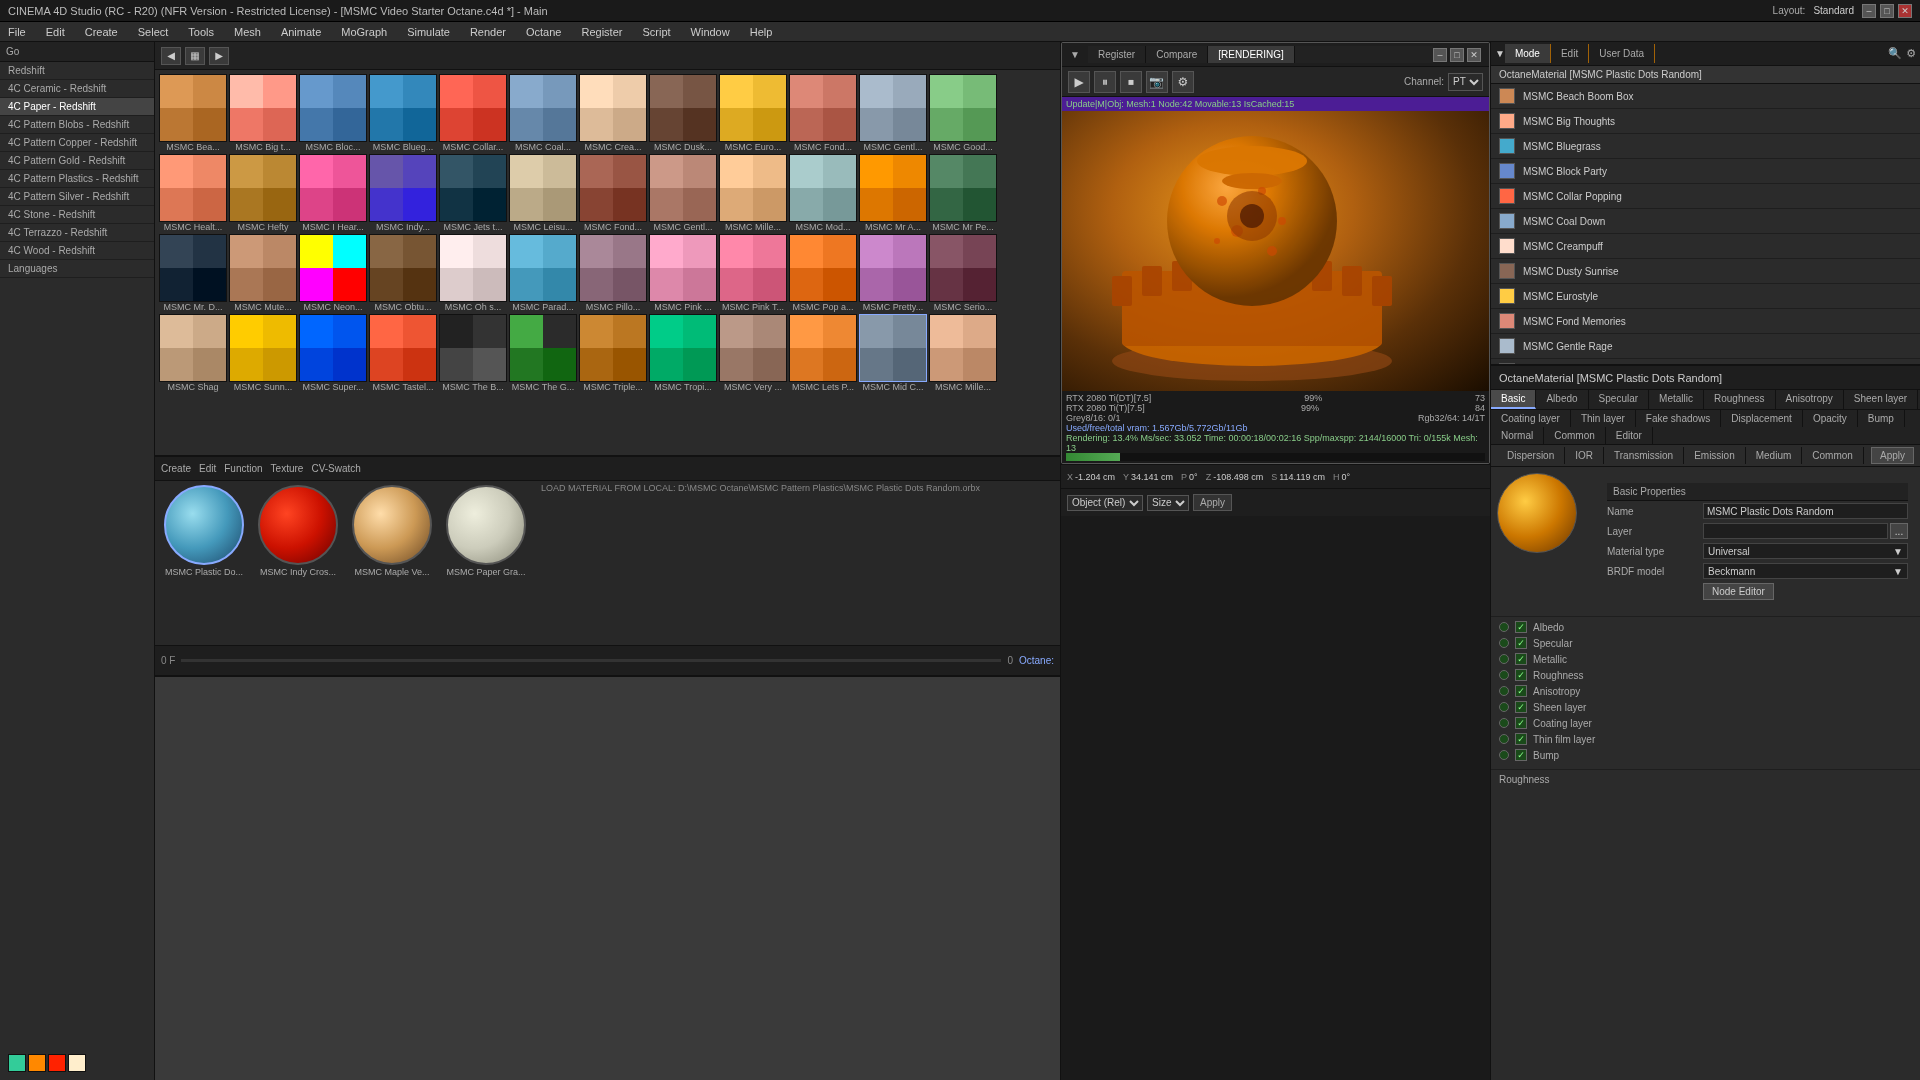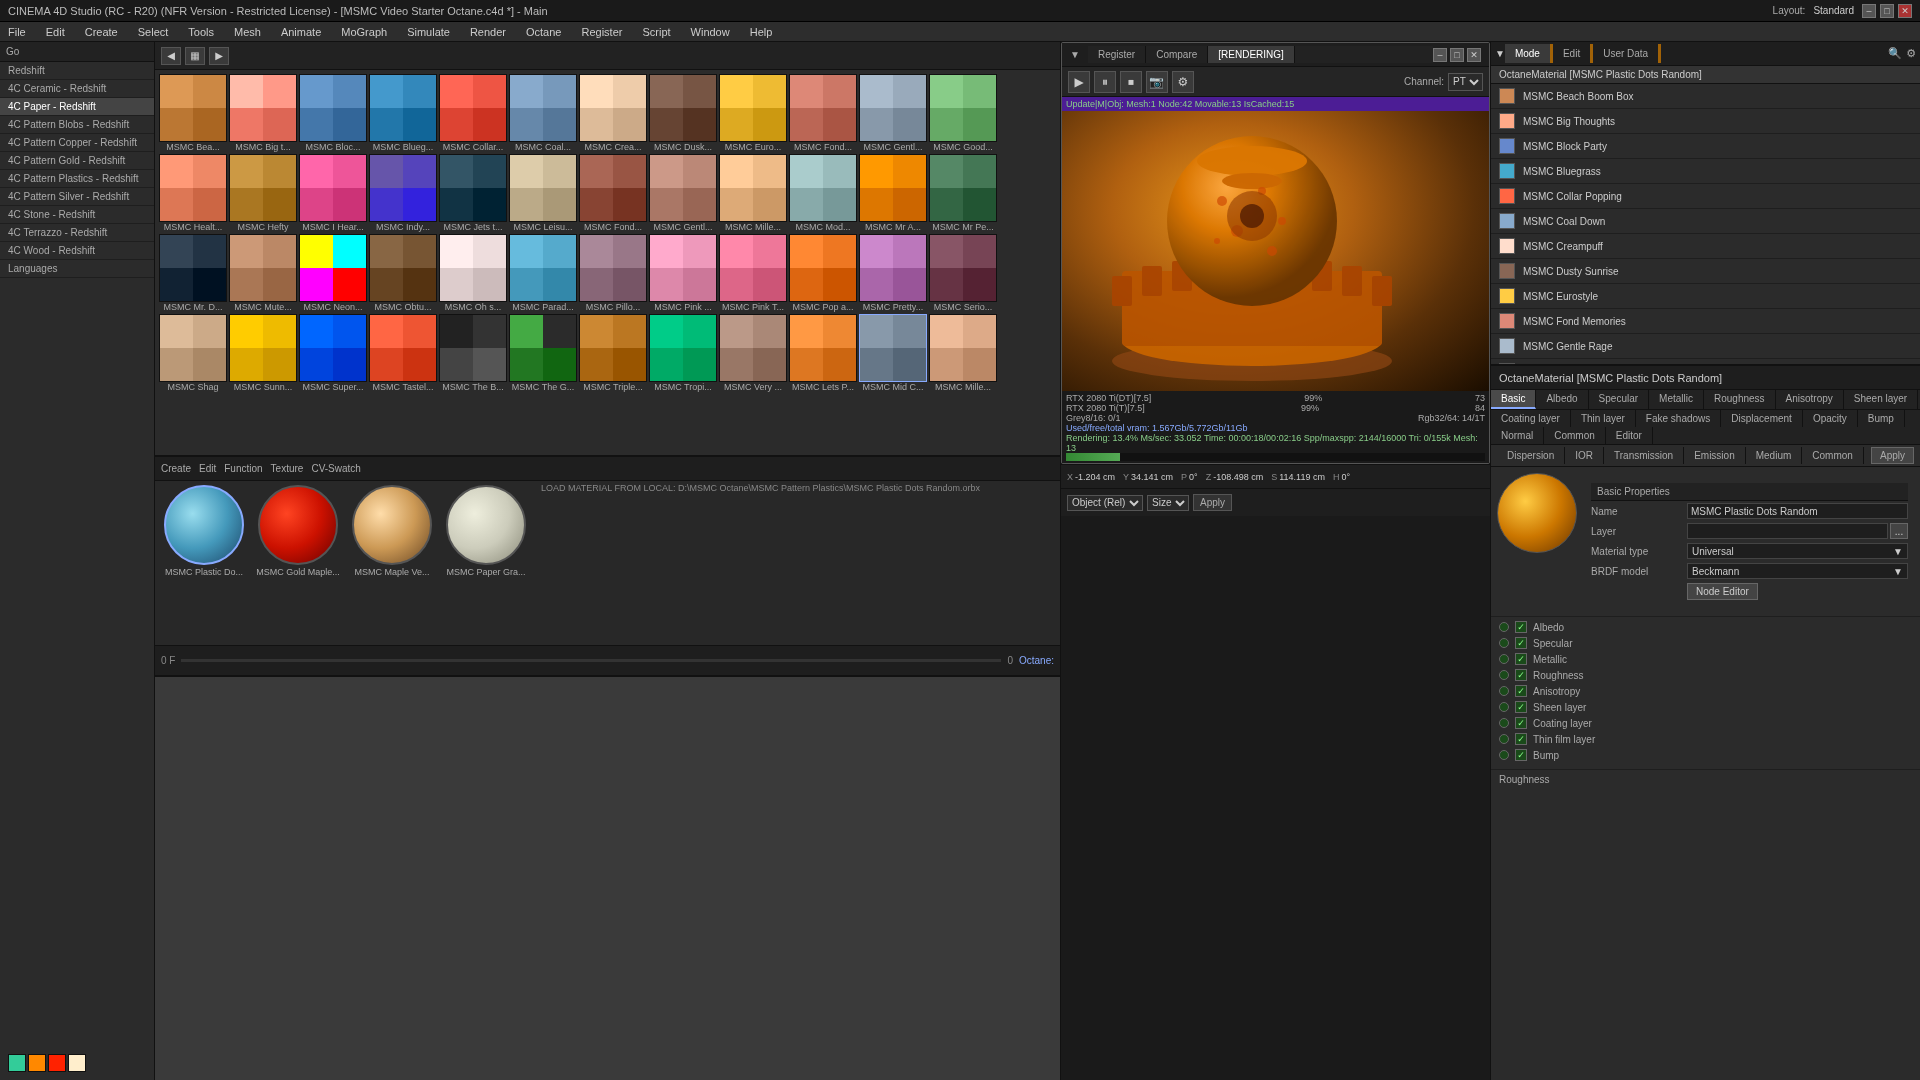--- a/index.html
+++ b/index.html
@@ -257,21 +257,21 @@
     .manager-tabs {
       display: flex;
       background: #222;
       border-bottom: 1px solid #111;
     }
     .manager-tab {
       padding: 4px 10px;
       font-size: 10px;
       cursor: pointer;
       color: #aaa;
-      border-right: 3px solid #a16207;
+      border-right: 1px solid #a16207;
     }
     .manager-tab.active { background: #3a3a3a; color: #fff; }
 
     
     .material-list {
       flex: 1;
       overflow-y: auto;
     }
     .mat-list-item {
       display: flex;
@@ -1002,21 +1002,21 @@
       </div>
       <div class="strip-content">
         <div class="strip-items" id="strip-items">
 
         <div class="strip-material selected">
               <div class="strip-ball" style="background: radial-gradient(circle at 35% 35%, rgb(153, 221, 238), rgb(68, 153, 187), rgb(26, 68, 102));"></div>
               <div class="strip-name">MSMC Plastic Do...</div>
             </div>
             <div class="strip-material">
               <div class="strip-ball" style="background: radial-gradient(circle at 35% 35%, rgb(255, 68, 34), rgb(204, 17, 0), rgb(102, 0, 0));"></div>
-              <div class="strip-name">MSMC Gold Maple...</div>
+              <div class="strip-name">MSMC Indy Cros...</div>
             </div>
             <div class="strip-material">
               <div class="strip-ball" style="background: radial-gradient(circle at 35% 35%, rgb(255, 221, 170), rgb(204, 153, 85), rgb(102, 68, 34));"></div>
               <div class="strip-name">MSMC Maple Ve...</div>
             </div>
             <div class="strip-material">
               <div class="strip-ball" style="background: radial-gradient(circle at 35% 35%, rgb(238, 238, 221), rgb(204, 204, 187), rgb(136, 136, 119));"></div>
               <div class="strip-name">MSMC Paper Gra...</div>
             </div>
           </div>
@@ -1183,26 +1183,26 @@
 
     <div class="mat-list-item">
           <div class="mat-list-swatch" style="background: rgb(204, 136, 85);"></div>
           <div class="mat-list-name">MSMC Beach Boom Box</div>
         </div>
         <div class="mat-list-item">
           <div class="mat-list-swatch" style="background: rgb(255, 170, 136);"></div>
           <div class="mat-list-name">MSMC Big Thoughts</div>
         </div>
         <div class="mat-list-item">
+          <div class="mat-list-swatch" style="background: rgb(68, 170, 204);"></div>
+          <div class="mat-list-name">MSMC Bluegrass</div>
+        </div>
+        <div class="mat-list-item">
           <div class="mat-list-swatch" style="background: rgb(102, 136, 204);"></div>
           <div class="mat-list-name">MSMC Block Party</div>
-        </div>
-        <div class="mat-list-item">
-          <div class="mat-list-swatch" style="background: rgb(68, 170, 204);"></div>
-          <div class="mat-list-name">MSMC Bluegrass</div>
         </div>
         <div class="mat-list-item">
           <div class="mat-list-swatch" style="background: rgb(255, 102, 68);"></div>
           <div class="mat-list-name">MSMC Collar Popping</div>
         </div>
         <div class="mat-list-item">
           <div class="mat-list-swatch" style="background: rgb(136, 170, 204);"></div>
           <div class="mat-list-name">MSMC Coal Down</div>
         </div>
         <div class="mat-list-item">
@@ -1265,21 +1265,21 @@
           <div class="octane-tab">Emission</div>
           <div class="octane-tab">Medium</div>
           <div class="octane-tab">Common</div>
           <div class="octane-tab">Editor</div>
         </div>
         <button class="vc-btn" style="font-size:10px; padding:2px 8px; background:#444; border:1px solid #666;">Apply</button>
       </div>
 
       <div class="mat-preview-row">
         <div class="mat-preview-ball"></div>
-        <div class="basic-properties" style="flex:1;">
+        <div class="basic-properties" style="flex:1;margin-left:16px;">
           <div class="section-header">
             <span>Basic Properties</span>
           </div>
           <div class="prop-row">
             <span class="prop-label">Name</span>
             <input type="text" class="prop-value" value="MSMC Plastic Dots Random" style="">
           </div>
           <div class="prop-row">
             <span class="prop-label">Layer</span>
             <div style="flex:1; display:flex; gap:2px;">

